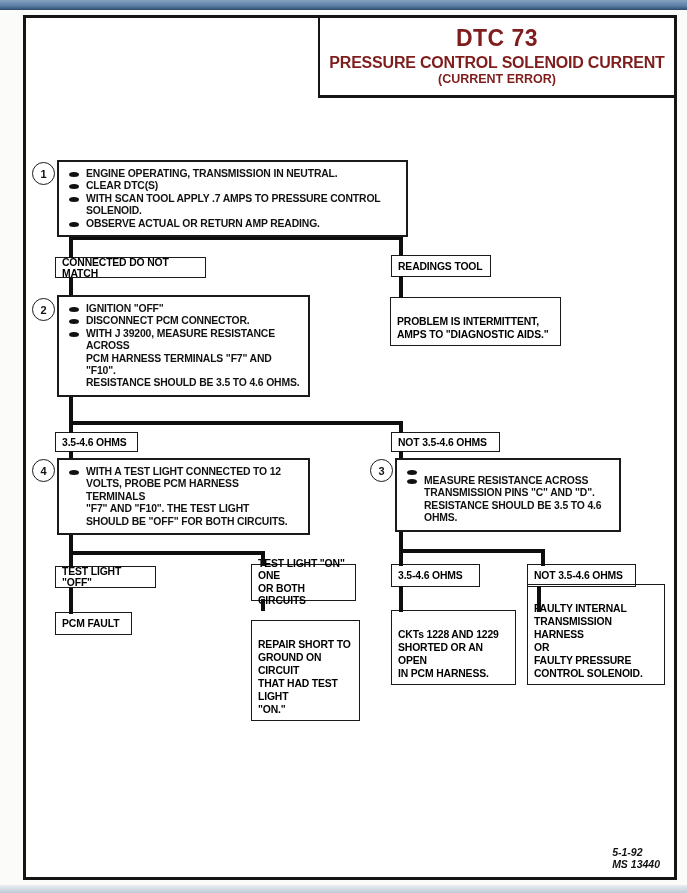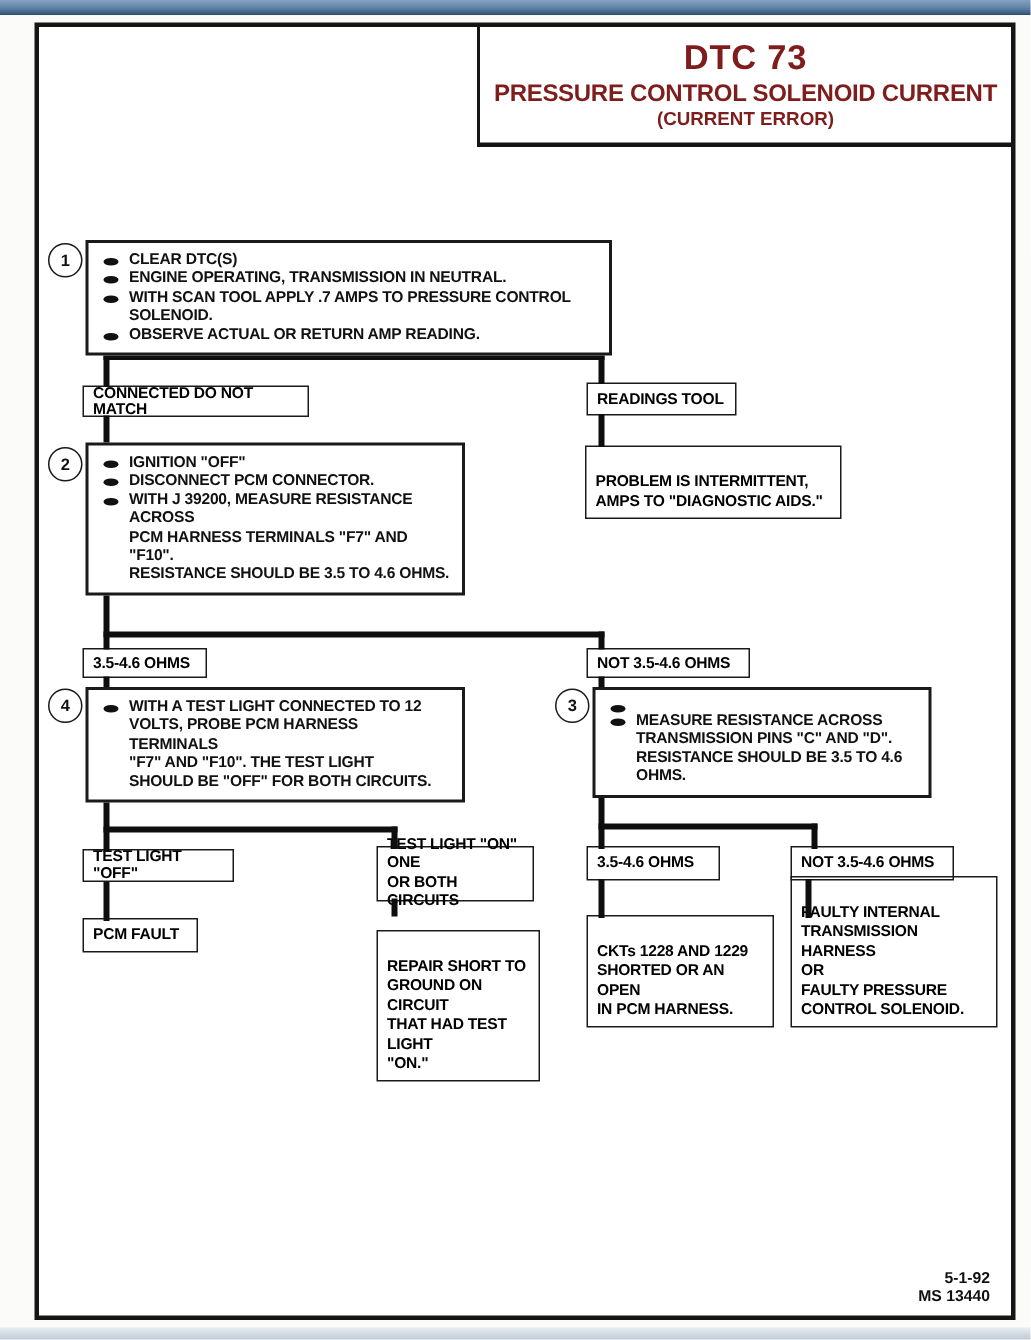--- a/index.html
+++ b/index.html
@@ -37,22 +37,22 @@
   .bullet-row{display:flex;align-items:flex-start;}
   .dot{flex:0 0 10px;width:5px;height:5px;background:#111;border-radius:50%;
     margin:4px 7px 0 2px;}
   .btxt{font-size:10.4px;font-weight:bold;line-height:12.4px;
     letter-spacing:-.15px;white-space:pre-line;}
   .label-box{border:1.6px solid #1a1a1a;display:flex;align-items:center;
     padding:2px 6px;font-size:10.4px;font-weight:bold;letter-spacing:-.15px;}
   .out-box{border:1.8px solid #1a1a1a;padding:4px 6px;font-size:10.4px;
     font-weight:bold;line-height:13px;letter-spacing:-.15px;white-space:pre-line;}
   
-  .footer{right:27px;top:847px;text-align:right;font-size:10.5px;
-    font-weight:bold;line-height:11.5px;color:#111;z-index:3;}
+  .footer{right:27px;top:847px;font-size:10.5px;
+    font-weight:bold;line-height:11.5px;color:#111;z-index:3;font-style:italic;}
 </style>
 </head>
 <body>
 
 <div class="abs top-bar"></div>
 <div class="abs bottom-bar"></div>
 
 <div class="abs page-border"></div>
 
 <div class="abs title-box">
@@ -81,25 +81,25 @@
 <div class="abs line" style="left:541px;top:549px;width:4px;height:17px"></div>
 <div class="abs line" style="left:399px;top:586px;width:4px;height:26px"></div>
 <div class="abs line" style="left:537px;top:586px;width:4px;height:26px"></div>
 
 <div class="abs circ" style="left:32px;top:162px">
   <span>1</span>
 </div>
 <div class="abs box step-box" style="left:57px;top:160px;width:351px;min-height:66px">
   <div class="bullet-row">
     <span class="dot"></span>
+    <span class="btxt">ENGINE OPERATING, TRANSMISSION IN NEUTRAL.</span>
+  </div>
+  <div class="bullet-row">
+    <span class="dot"></span>
     <span class="btxt">CLEAR DTC(S)</span>
-  </div>
-  <div class="bullet-row">
-    <span class="dot"></span>
-    <span class="btxt">ENGINE OPERATING, TRANSMISSION IN NEUTRAL.</span>
   </div>
   <div class="bullet-row">
     <span class="dot"></span>
     <span class="btxt">WITH SCAN TOOL APPLY .7 AMPS TO PRESSURE CONTROL SOLENOID.</span>
   </div>
   <div class="bullet-row">
     <span class="dot"></span>
     <span class="btxt">OBSERVE ACTUAL OR RETURN AMP READING.</span>
   </div>
 </div>

